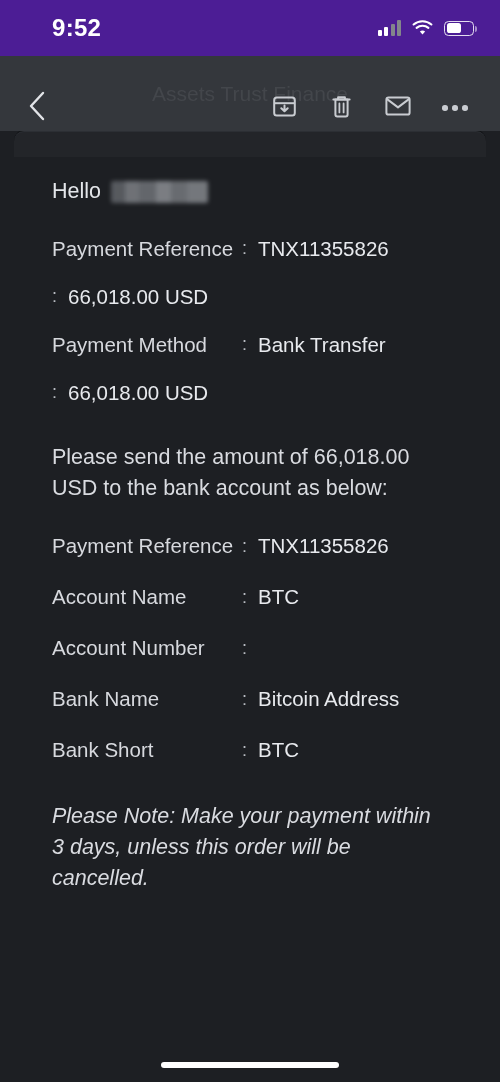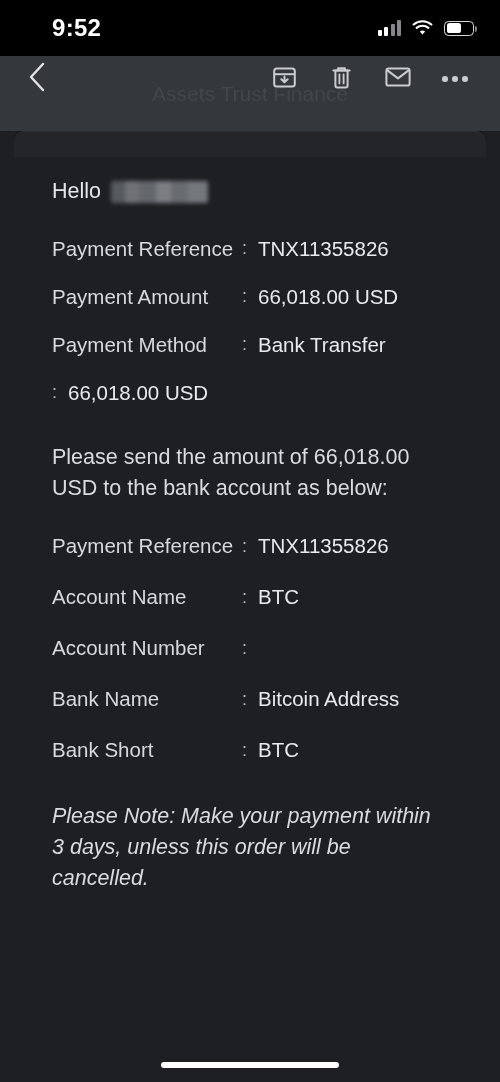--- a/index.html
+++ b/index.html
@@ -7,21 +7,21 @@
     width:500px; height:1082px;
     background:#1d1f23;
     font-family:"Liberation Sans", sans-serif;
     -webkit-font-smoothing:antialiased;
     overflow:hidden;
   }
   .phone { position:relative; width:500px; height:1082px; background:#1d1f23; }
 
   
   .statusbar {
-    position:relative; height:56px; background:#000000;
+    position:relative; height:56px; background:#4c1d95;
     display:flex; align-items:center; justify-content:space-between;
     padding:0 26px 0 52px;
   }
   .clock { color:#fff; font-size:24px; font-weight:bold; letter-spacing:.3px; }
   .status-right { display:flex; align-items:center; gap:11px; }
   .bars { display:flex; align-items:flex-end; gap:2.5px; height:16px; }
   .bars i { display:block; width:4px; background:#fff; border-radius:1px; }
   .bars i.b1 { height:6px; }
   .bars i.b2 { height:9px; }
   .bars i.b3 { height:12px; background:#83868c; }
@@ -37,21 +37,21 @@
     border-radius:0 2px 2px 0;
   }
   .battery .lvl {
     position:absolute; left:1.6px; top:1.6px; bottom:1.6px;
     width:50%; background:#fff; border-radius:2.6px;
   }
 
   
   .toolbar {
     position:relative; height:75px; background:#34373c;
-    display:flex; align-items:flex-start; padding:0 22px 0 14px;
+    display:flex; align-items:flex-end; padding:0 22px 0 14px;
   }
   .ghost-title {
     position:absolute; left:0; right:0; top:50%; transform:translateY(-50%);
     text-align:center; font-size:21px; color:#43464b;
     pointer-events:none; user-select:none; white-space:nowrap;
   }
   .tb-btn {
     position:relative; z-index:2;
     width:46px; height:46px; display:flex; align-items:center; justify-content:center;
   }
@@ -198,21 +198,20 @@
 
       <div class="rows">
 
         <div class="row">
           <span class="row-label">Payment Reference</span>
           <span class="row-colon">:</span>
           <span class="row-value">TNX11355826</span>
         </div>
 
         <div class="row">
-          <span class="row-label">Payment Amount</span>
           <span class="row-colon">:</span>
           <span class="row-value">66,018.00 USD</span>
         </div>
 
         <div class="row">
           <span class="row-label">Payment Method</span>
           <span class="row-colon">:</span>
           <span class="row-value">Bank Transfer</span>
         </div>
 

